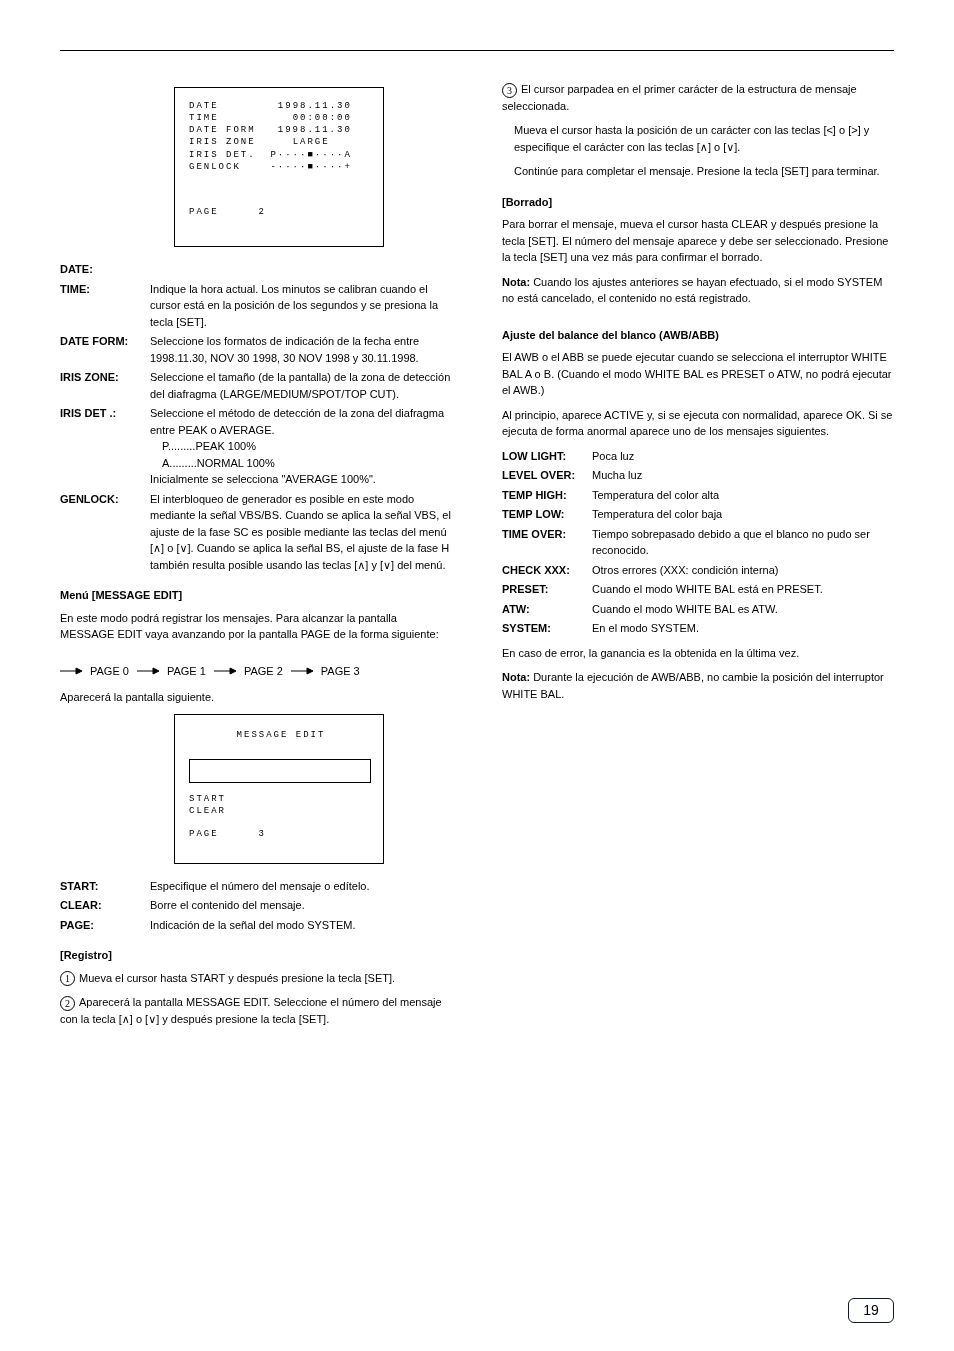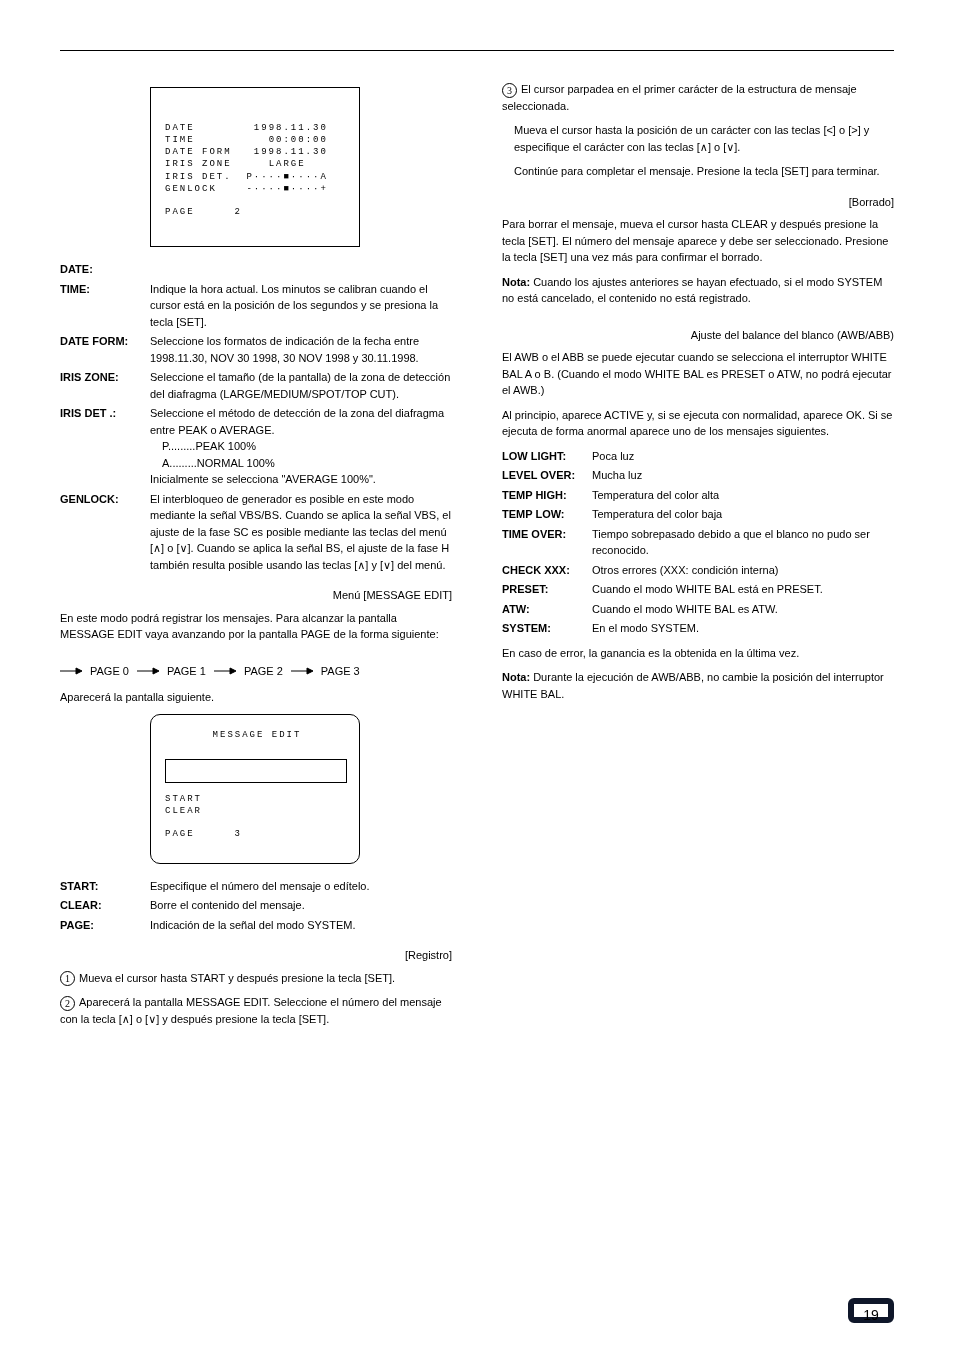--- a/index.html
+++ b/index.html
@@ -2,38 +2,38 @@
 <html><head>
 <meta charset="utf-8">
 <style>
   * { box-sizing: border-box; margin: 0; padding: 0; }
   html, body { width: 954px; height: 1351px; background: #fff; font-family: Arial, Helvetica, sans-serif; color: #000; }
   .page { position: relative; width: 954px; height: 1351px; padding: 50px 60px 0 60px; }
   .hr-top { border: none; border-top: 1px solid #000; margin: 0 0 30px 0; }
   .two-col { display: flex; gap: 50px; }
   .col { flex: 1; font-size: 11px; line-height: 1.5; }
   .col p { margin-bottom: 8px; }
-  .col h4 { font-size: 11px; font-weight: normal; margin: 14px 0 6px 0; text-align: right; }
+  .col h4 { font-size: 11px; font-weight: bold; margin: 14px 0 6px 0; }
   .osd-box {
     width: 210px; height: 160px; border: 1px solid #000;
-    margin: 6px 0 14px 90px; position: relative;
+    margin: 6px 0 14px 114px; position: relative;
     font-family: "Courier New", monospace; font-size: 9px; letter-spacing: 2px;
-    padding: 34px 10px 10px 14px; color: #000; line-height: 1.35;
+    padding: 12px 10px 10px 14px; color: #000; line-height: 1.35;
   }
-  .osd-box.osd2 { height: 150px; padding-top: 14px; border-radius: 10px; }
+  .osd-box.osd2 { height: 150px; padding-top: 14px; }
   .osd-line { white-space: pre; }
   .osd-inner-box { position: absolute; left: 14px; top: 44px; width: 182px; height: 24px; border: 1px solid #000; }
   .page-line { position: absolute; left: 14px; bottom: 28px; display: flex; gap: 40px; }
   .osd-title { text-align: center; font-size: 9px; letter-spacing: 2px; }
   .flow-line { display: flex; align-items: center; gap: 8px; font-size: 11px; margin-top: 20px; }
   .segnode { white-space: nowrap; }
   .circ { display: inline-block; width: 15px; height: 15px; border: 1px solid #000; border-radius: 50%; text-align: center; font-size: 10px; line-height: 14px; margin-right: 4px; vertical-align: middle; font-family: serif; }
   .pagenum-box {
     position: absolute; right: 60px; bottom: 28px;
-    width: 46px; height: 25px; border: 6px solid #0f172a; border-radius: 6px;
+    width: 46px; height: 25px; border: 1px solid #0f172a; border-radius: 6px;
     text-align: center; line-height: 23px; font-size: 14px; font-family: Arial, sans-serif;
   }
   .desc-list { display: flex; flex-direction: column; gap: 3px; }
   .desc-item { display: flex; gap: 6px; }
   .desc-label { font-weight: bold; flex-shrink: 0; min-width: 84px; }
   .col .indent { padding-left: 12px; }
   svg.arrow { width: 22px; height: 10px; stroke: #000; fill: #000; flex-shrink: 0; }
 </style>
 </head>
 <body>

